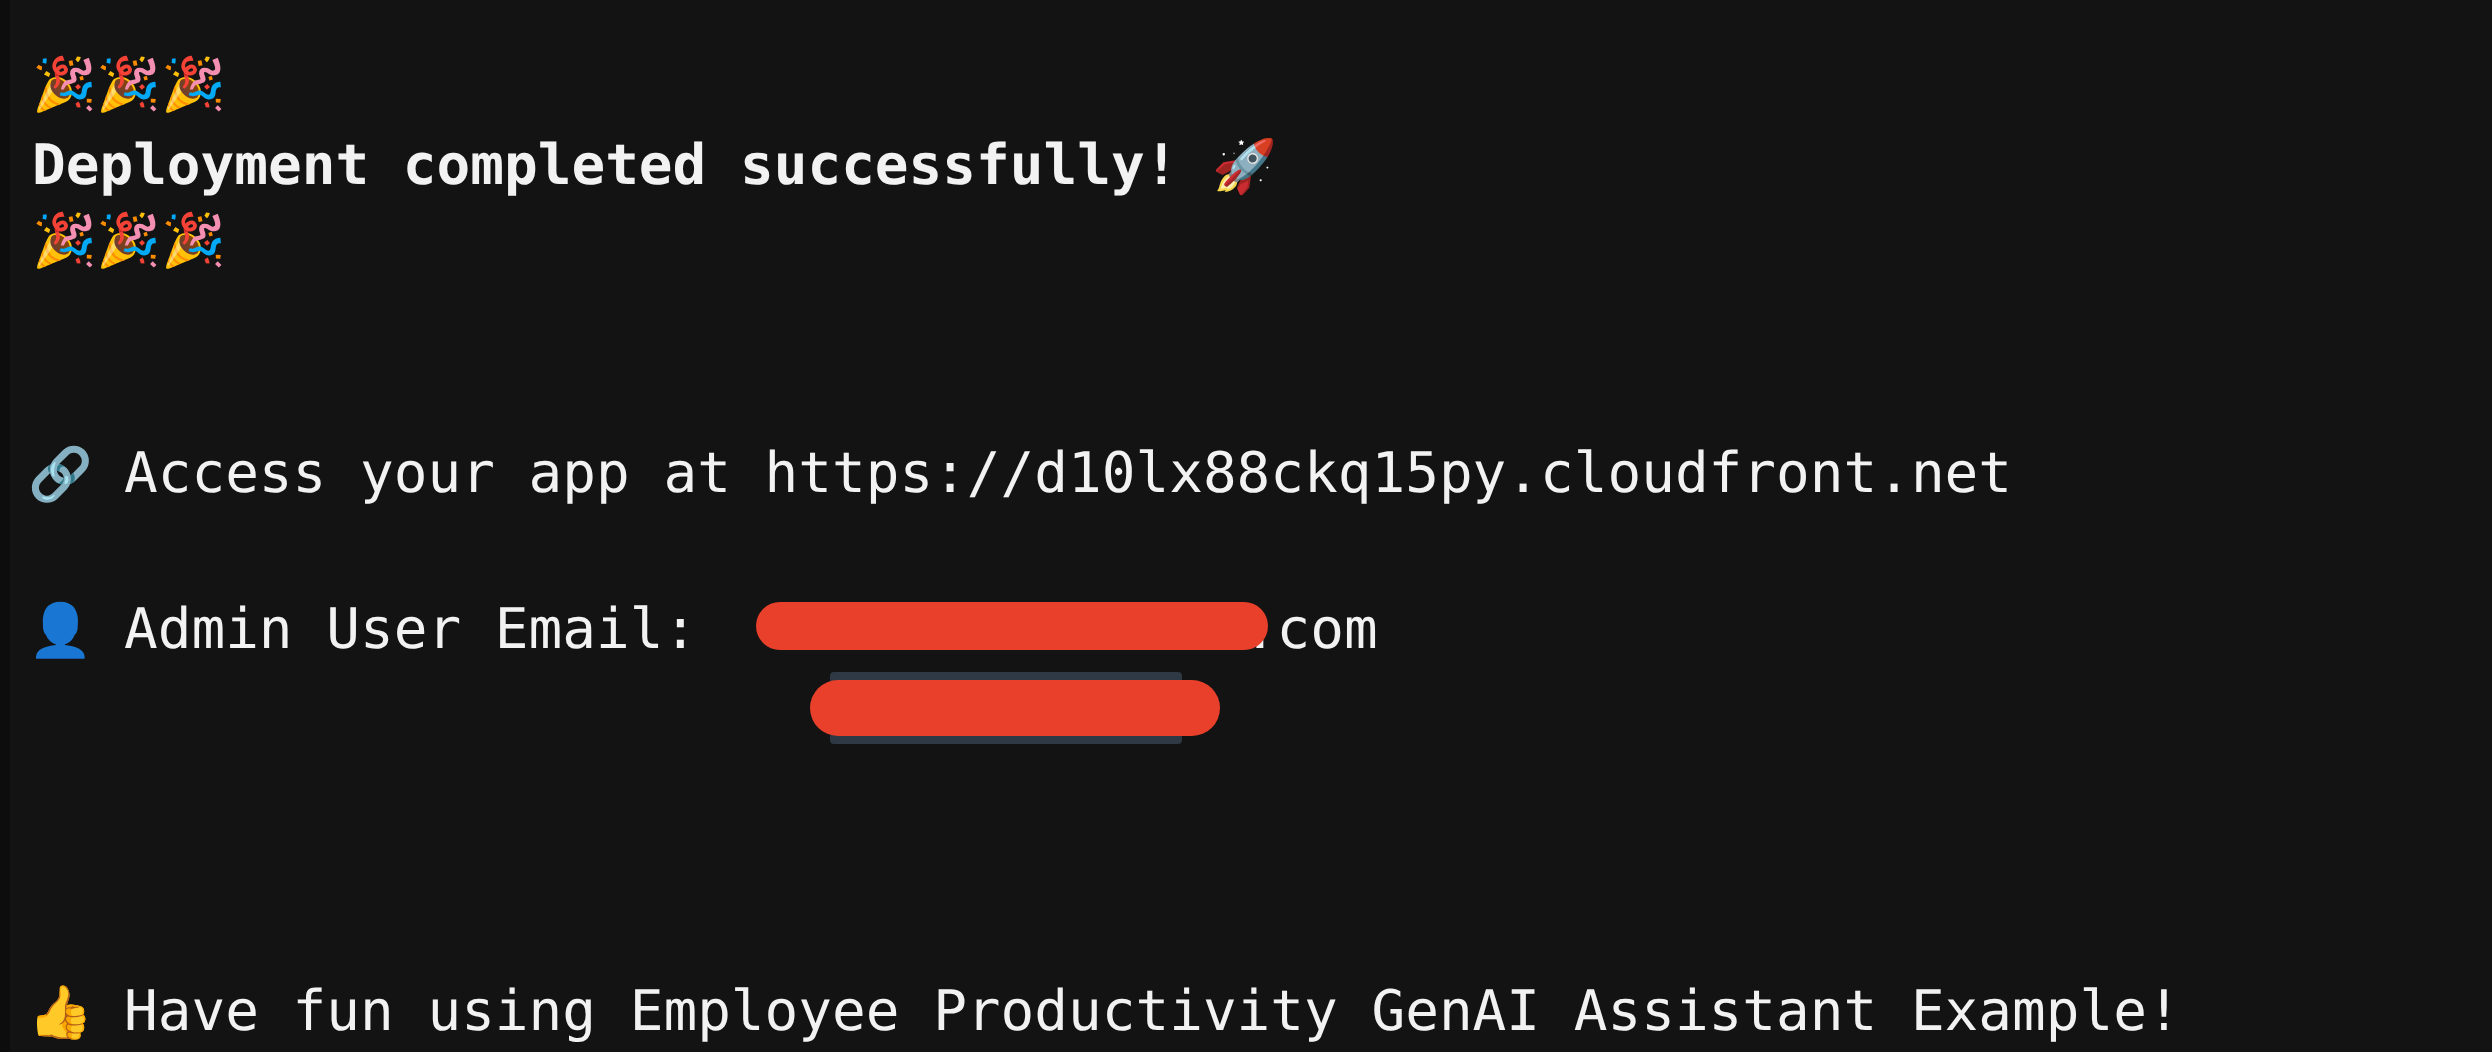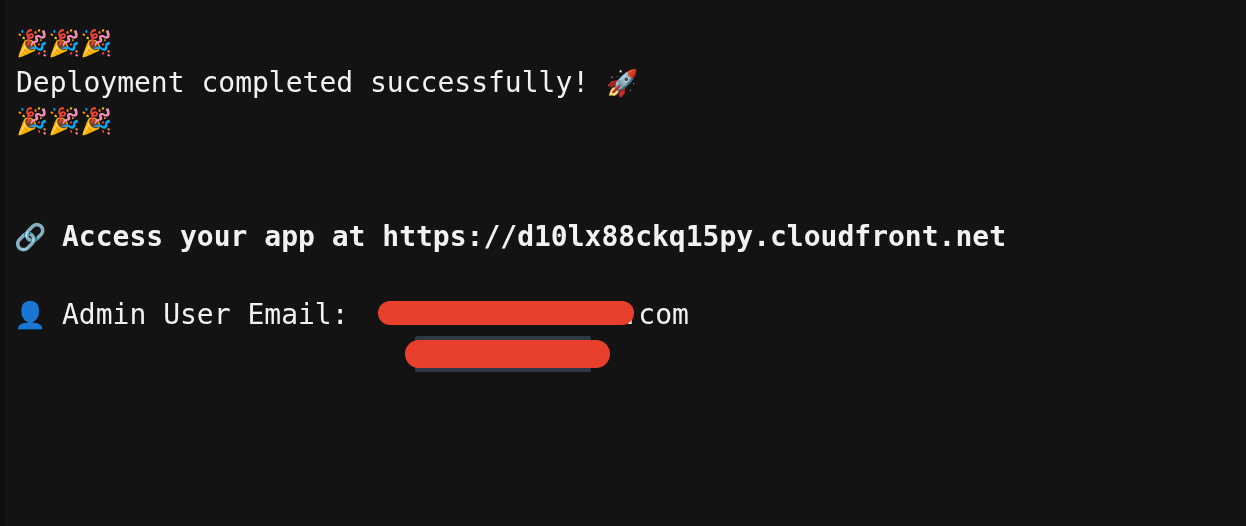--- a/index.html
+++ b/index.html
@@ -52,23 +52,23 @@
     font-family: "DejaVu Sans", sans-serif;
   }
 
   .icon-glyph {
     font-family: "DejaVu Sans", sans-serif;
     font-size: 26px;
   }
 
   
   .row-confetti-top { left: 16px; top: 26px; }
-  .row-headline     { left: 16px; top: 64px; }
+  .row-headline     { left: 16px; top: 64px; font-weight: bold; }
   .row-confetti-bot { left: 16px; top: 104px; }
-  .row-url          { left: 14px; top: 218px; font-weight: bold; }
+  .row-url          { left: 14px; top: 218px; }
   .row-email        { left: 14px; top: 296px; }
   .row-password     { left: 14px; top: 335px; }
   .row-outro        { left: 14px; top: 487px; }
 
   .row-url .icon-glyph,
   .row-email .icon-glyph,
   .row-password .icon-glyph,
   .row-outro .icon-glyph {
     display: inline-block;
     width: 48px;
@@ -127,14 +127,15 @@
 
   <div class="line row-email"><span class="icon-glyph">👤</span><span class="msg-text">Admin User Email: </span><span class="msg-text" style="margin-left:256px;">.com</span></div>
 
 
   <div class="selection-highlight"></div>
 
   <div class="redaction redaction-email"></div>
 
   <div class="redaction redaction-password"></div>
 
+  <div class="line row-outro"><span class="icon-glyph">👍</span><span class="msg-text">Have fun using Employee Productivity GenAI Assistant Example!</span></div>
 
 </div>
 
 </body></html>

